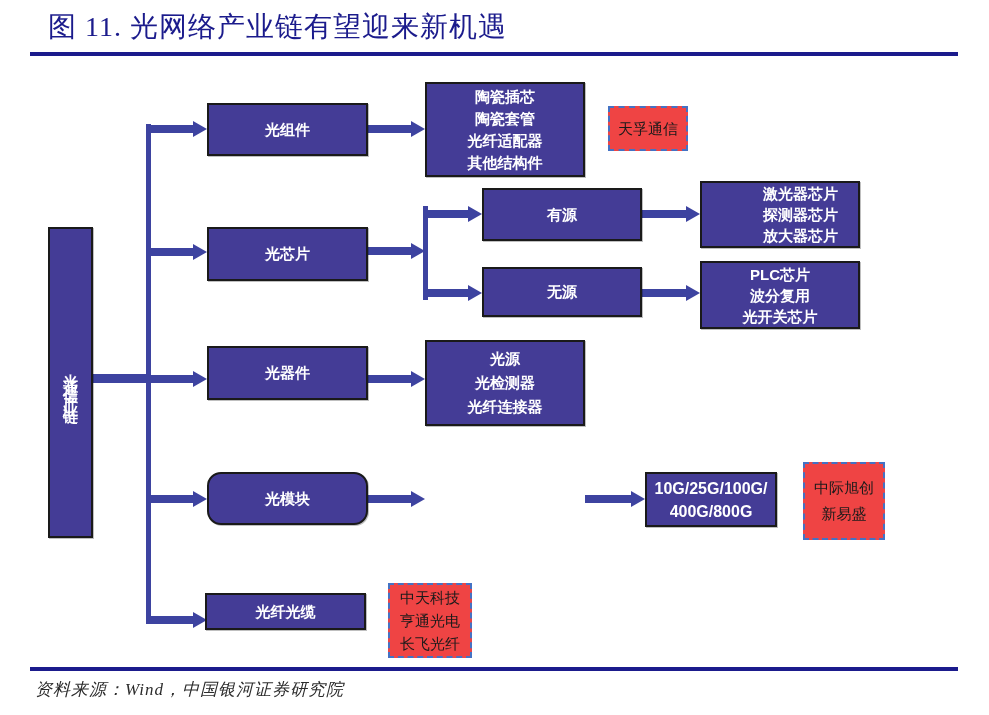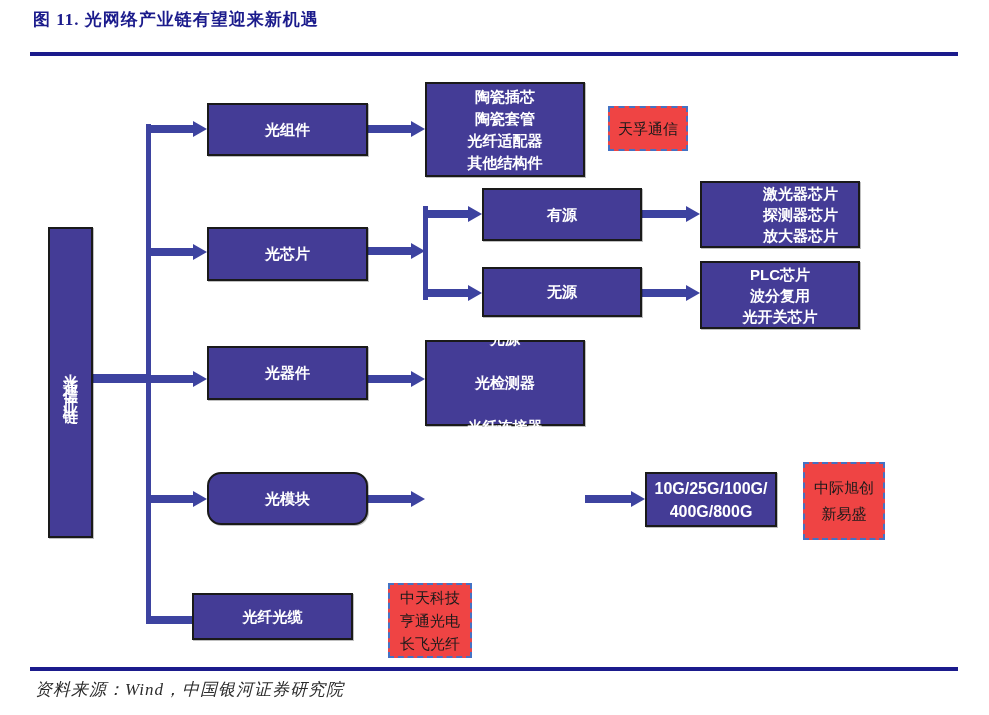--- a/index.html
+++ b/index.html
@@ -10,23 +10,23 @@
     --dashed-border:#4472c4;
     --text-light:#ffffff;
     --text-dark:#1a1a1a;
   }
   html,body{margin:0;padding:0;background:#ffffff;}
   .page{
     position:relative;width:989px;height:715px;background:#ffffff;overflow:hidden;
     font-family:"Liberation Sans",sans-serif;
   }
   .title{
-    position:absolute;left:33px;top:8px;
+    position:absolute;left:48px;top:8px;
     font-family:"Liberation Serif",serif;
-    font-size:17px;font-weight:bold;color:var(--navy);
+    font-size:28px;font-weight:normal;color:var(--navy);
     letter-spacing:1px;white-space:nowrap;
   }
   .rule{position:absolute;background:var(--navy);}
   .rule-top{left:30px;top:52px;width:928px;height:4px;}
   .rule-bottom{left:30px;top:667px;width:928px;height:4px;}
   .source{
     position:absolute;left:35px;top:678px;
     font-family:"Liberation Serif",serif;font-style:italic;
     font-size:17px;color:#2b2b2b;letter-spacing:1px;white-space:nowrap;
   }
@@ -56,21 +56,21 @@
     content:"";position:absolute;left:0;right:13px;top:4px;height:8px;
     background:var(--arrow);
   }
   .arrow::after{
     content:"";position:absolute;right:0;top:0;width:0;height:0;
     border-top:8px solid transparent;border-bottom:8px solid transparent;
     border-left:14px solid var(--arrow);
   }
   .lh21{line-height:21px;}
   .lh23{line-height:23px;}
-  .lh24{line-height:24px;gap:20px;}
+  .lh24{line-height:24px;}
   .lh26{line-height:26px;}
   .fs16{font-size:16px;}
 </style>
 </head>
 <body>
 
 <div class="page">
 
   <div class="title">图 11.  光网络产业链有望迎来新机遇</div>
   <div class="rule rule-top"></div>
@@ -130,21 +130,21 @@
   <div class="pbox" style="left:207px;top:472px;width:161px;height:53px;border-radius:14px;">光模块</div>
   <div class="pbox lh23 fs16" style="left:645px;top:472px;width:132px;height:55px;">
     <span>10G/25G/100G/</span>
     <span>400G/800G</span>
   </div>
   <div class="dbox lh26" style="left:803px;top:462px;width:82px;height:78px;">
     <span>中际旭创</span>
     <span>新易盛</span>
   </div>
 
-  <div class="pbox" style="left:192px;top:593px;width:161px;height:47px;">光纤光缆</div>
+  <div class="pbox" style="left:205px;top:593px;width:161px;height:37px;">光纤光缆</div>
   <div class="dbox" style="left:388px;top:583px;width:84px;height:75px;">
     <span>中天科技</span>
     <span>亨通光电</span>
     <span>长飞光纤</span>
   </div>
 
   <div class="rule rule-bottom"></div>
   <div class="source">资料来源：Wind，中国银河证券研究院</div>
 
 </div>

